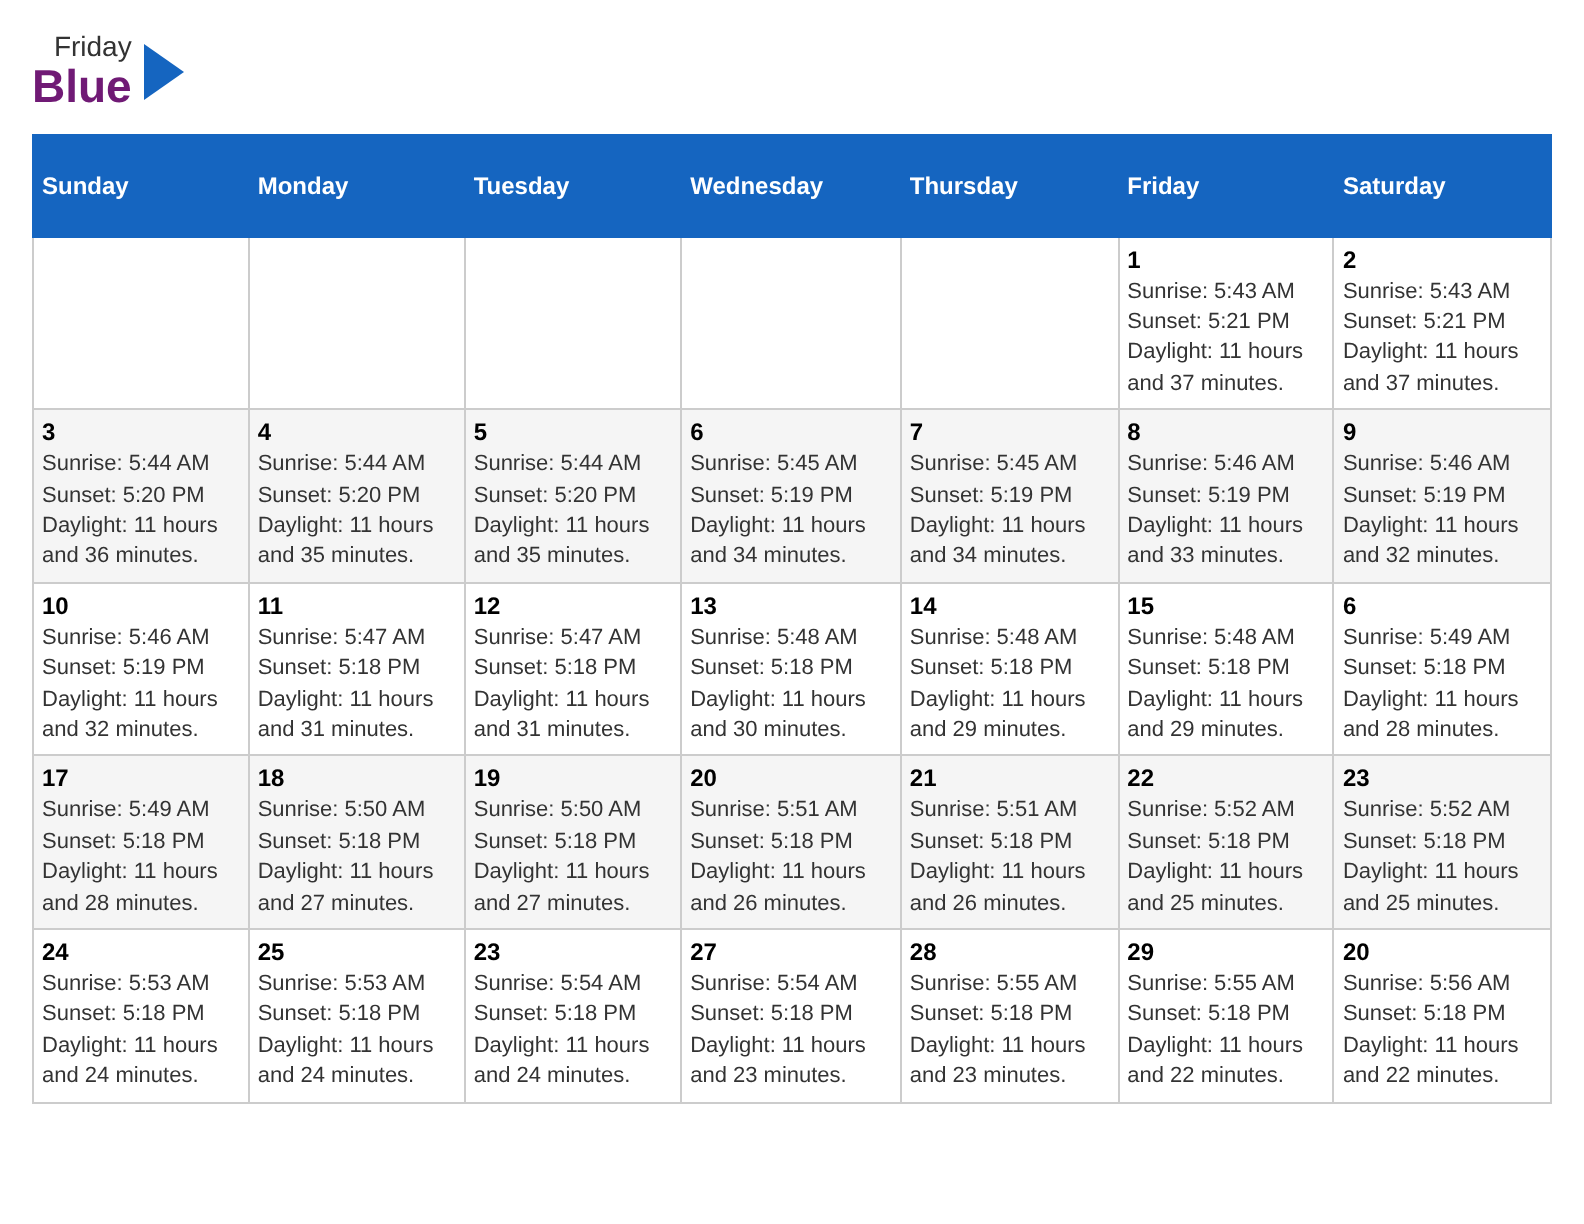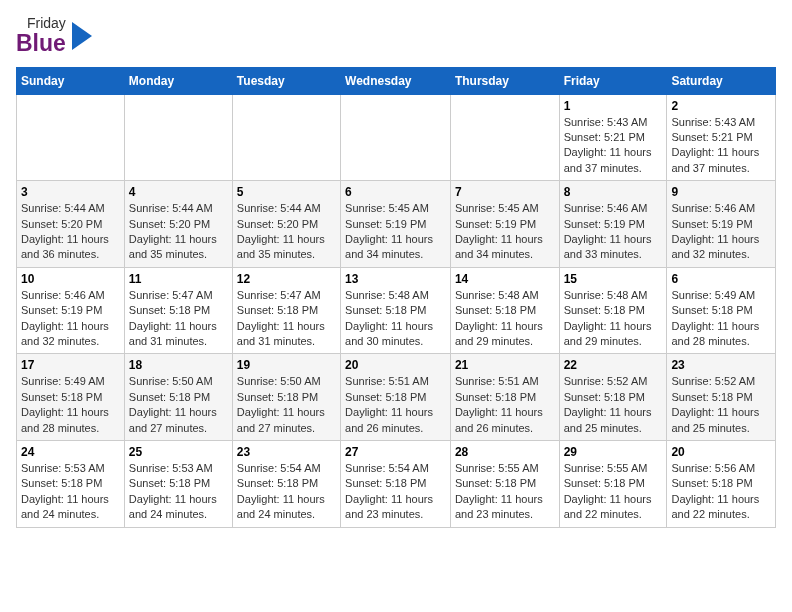--- a/index.html
+++ b/index.html
@@ -34,21 +34,21 @@
     .title-area h1 { font-size: 32px; font-weight: bold; color: #222; }
     .title-area h2 { font-size: 15px; font-weight: normal; color: #444; }
     table {
       width: 100%;
       border-collapse: collapse;
       font-size: 11px;
     }
     thead th {
       background-color: #1565c0;
       color: #fff;
-      padding: 6px 4px;
+      padding: 18px 4px;
       text-align: left;
       font-size: 12px;
       font-weight: bold;
       border: 1px solid #1565c0;
     }
     tbody td {
       border: 1px solid #ccc;
       vertical-align: top;
       padding: 4px;
       width: 113px;

